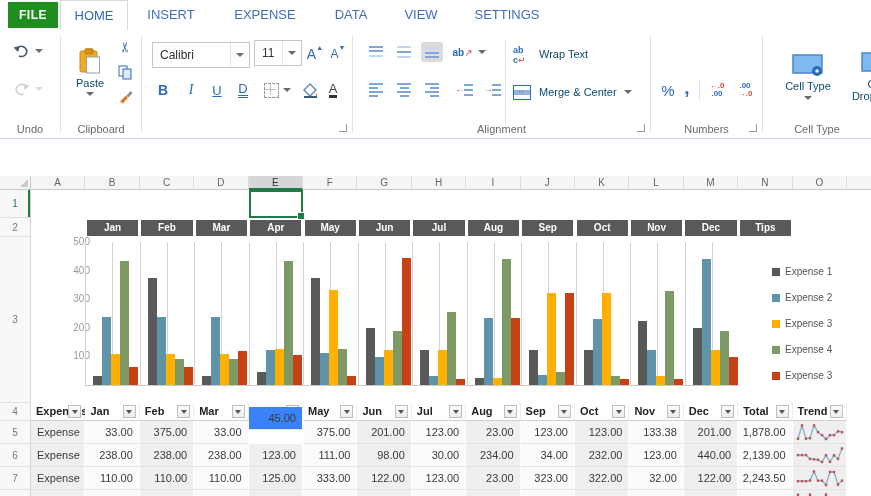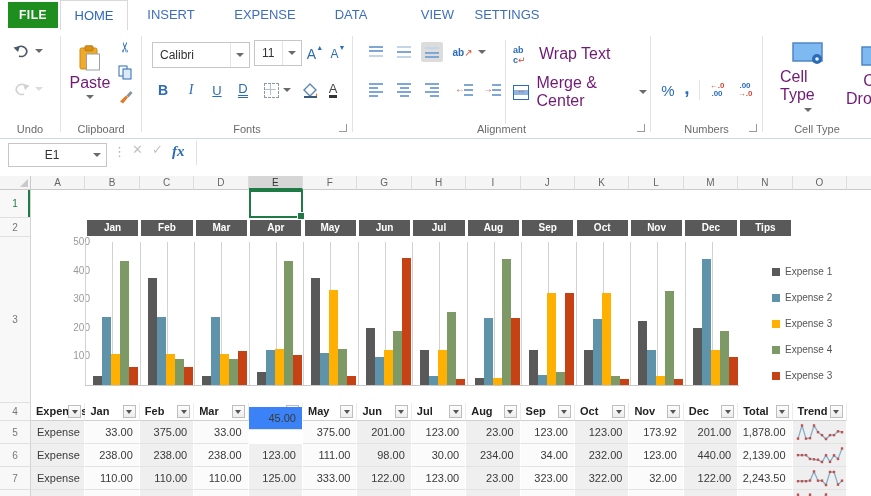--- a/index.html
+++ b/index.html
@@ -20,21 +20,21 @@
   .rbtn{position:absolute;display:flex;align-items:center;justify-content:center;cursor:pointer;}
   .carr{display:inline-block;width:0;height:0;border-left:4px solid transparent;border-right:4px solid transparent;border-top:4px solid #6a6a6a;}
   .combo{position:absolute;border:1px solid #c6c6c6;background:#fff;display:flex;align-items:center;font-size:12px;color:#333;cursor:pointer;}
   .combo .ctext{flex:1;padding-left:7px;}
   .combo .cbtn{width:18px;align-self:stretch;display:flex;align-items:center;justify-content:center;border-left:1px solid #e4e4e4;}
   .blue{color:#2b6cb8;}
   .icon-lines{position:relative;width:14px;height:12px;display:inline-block;}
   .iconbtn{width:22px;height:20px;display:flex;align-items:center;justify-content:center;border-radius:2px;cursor:pointer;}
   .iconbtn.active{background:#dcdcdc;}
   .red{color:#d14836;}
-  .biglbl{font-size:16px;color:#701a75;}
+  .biglbl{font-size:11px;color:#0c4a6e;}
   
   #fbar{position:absolute;left:0;top:139px;width:871px;height:30px;background:#fff;display:flex;align-items:center;}
   #namebox{position:absolute;left:8px;top:4px;width:97px;height:22px;}
   #fdots{position:absolute;left:113px;top:5px;color:#b5b5b5;font-size:13px;letter-spacing:0;}
   .fbtn{position:absolute;top:3px;font-size:13px;color:#c3c3c3;cursor:pointer;}
   #fxbtn{font-family:"Liberation Serif","DejaVu Serif",serif;font-style:italic;font-weight:bold;font-size:15px;color:#2b6cb8;}
   #finput{position:absolute;left:196px;top:2px;width:668px;height:24px;border:none;border-left:1px solid #e0e0e0;outline:none;
           font-size:12px;padding:0 6px;background:#fff;}
   
   #sheet{position:absolute;left:0;top:176px;width:871px;height:320px;background:#fff;}
@@ -75,21 +75,21 @@
 
 <div id="app">
 
   <div id="tabbar">
     <div id="filebtn">FILE</div>
     <div id="tabs-holder">
         <div class="tab active" style="left: 60px; width: 66px;">HOME</div>
         <div class="tab" style="left: 130px; width: 82px;">INSERT</div>
         <div class="tab" style="left: 216px; width: 98px;">EXPENSE</div>
         <div class="tab" style="left: 318px; width: 66px;">DATA</div>
-        <div class="tab" style="left: 388px; width: 66px; text-align: right;">VIEW</div>
+        <div class="tab" style="left: 388px; width: 66px;">VIEW</div>
         <div class="tab" style="left: 458px; width: 98px;">SETTINGS</div>
       </div>
   </div>
 
   <div id="ribbon">
 
     <div class="grp" style="left:0;width:60px;">
       <div class="rbtn" style="left:8px;top:10px;width:40px;height:22px;">
         <svg width="17" height="14" viewBox="0 0 17 14">
           <path d="M3.5,5 A5.5,5 0 1 1 6,12" fill="none" stroke="#4a5a6a" stroke-width="1.7"></path>
@@ -180,21 +180,20 @@
       <div class="rbtn" style="left:158px;top:50px;width:20px;height:20px;">
         <svg width="15" height="15" viewBox="0 0 15 15">
           <path d="M7,1 L13,7 L7,13 L1,7 Z" fill="none" stroke="#5a87b5" stroke-width="1.4"></path>
           <path d="M13.5,10 q1.5,2.5 0,3.2 q-1.5,-0.7 0,-3.2" fill="#e07a2c"></path>
           <rect x="1" y="13" width="13" height="2" fill="#3b5a78"></rect>
         </svg>
       </div>
       <div class="rbtn" style="left:182px;top:50px;width:18px;height:20px;">
         <span style="font-size:13px;color:#444;border-bottom:3px solid #333;line-height:13px;">A</span>
       </div>
-      <div class="glabel">Fonts</div>
       <div class="expd"></div>
     </div>
     <div class="gsep" style="left:352px;"></div>
 
     <div class="grp" style="left:353px;width:297px;">
       <div class="iconbtn" style="position:absolute;left:12px;top:12px;">
         <span class="icon-lines" style="background:linear-gradient(#7fa7d6,#7fa7d6) 0 0/14px 2px no-repeat,linear-gradient(#7fa7d6,#7fa7d6) 0 4px/14px 2px no-repeat,linear-gradient(#c3d5ea,#c3d5ea) 0 9px/14px 2px no-repeat;"></span>
       </div>
       <div class="iconbtn" style="position:absolute;left:40px;top:12px;">
         <span class="icon-lines" style="background:linear-gradient(#c3d5ea,#c3d5ea) 0 0/14px 2px no-repeat,linear-gradient(#7fa7d6,#7fa7d6) 0 5px/14px 2px no-repeat,linear-gradient(#c3d5ea,#c3d5ea) 0 10px/14px 2px no-repeat;"></span>
@@ -280,33 +279,20 @@
       <div class="rbtn" style="left:83px;top:6px;width:62px;height:80px;flex-direction:column;">
         <svg width="34" height="24" viewBox="0 0 34 24">
           <rect x="2" y="2" width="29" height="18" fill="#7eb9f2" stroke="#4e86c6" stroke-width="1.5"></rect>
         </svg>
         <span class="biglbl" style="margin-top:3px;text-align:center;width:62px;">Cell Dropdown</span>
       </div>
       <div class="glabel">Cell Type</div>
     </div>
   </div>
 
-  <div id="fbar">
-    <div class="combo" id="namebox">
-      <span class="ctext" style="text-align:center;">E1</span>
-      <span class="cbtn" style="border-left:none;">
-          <span class="carr"></span>
-        </span>
-    </div>
-    <span id="fdots">⋮</span>
-    <span class="fbtn" style="left:132px;">✕</span>
-    <span class="fbtn" style="left:152px;">✓</span>
-    <span class="fbtn" id="fxbtn" style="left:172px;top:4px;">fx</span>
-    <input id="finput" value="" style="">
-  </div>
 
   <div id="sheet">
     <div id="cornercell"></div>
     <div id="colheads">
         <div class="colh" style="left: 31px; width: 54.4px;">A</div>
         <div class="colh" style="left: 85.4px; width: 54.4px;">B</div>
         <div class="colh" style="left: 139.8px; width: 54.4px;">C</div>
         <div class="colh" style="left: 194.2px; width: 54.4px;">D</div>
         <div class="colh sel" style="left: 248.6px; width: 54.4px;">E</div>
         <div class="colh" style="left: 303px; width: 54.4px;">F</div>
@@ -511,21 +497,21 @@
       <div class="tcell tnum" style="left: 85.4px; top: 421px; width: 54.4px; height: 23px; background: rgb(251, 251, 251);">33.00</div>
       <div class="tcell tnum" style="left: 139.8px; top: 421px; width: 54.4px; height: 23px; background: rgb(239, 239, 239);">375.00</div>
       <div class="tcell tnum" style="left: 194.2px; top: 421px; width: 54.4px; height: 23px; background: rgb(251, 251, 251);">33.00</div>
       <div class="tcell tnum" style="left: 248.6px; top: 407px; width: 54.4px; height: 23px; background: #3b82f6;">45.00</div>
       <div class="tcell tnum" style="left: 303px; top: 421px; width: 54.4px; height: 23px; background: rgb(251, 251, 251);">375.00</div>
       <div class="tcell tnum" style="left: 357.4px; top: 421px; width: 54.4px; height: 23px; background: rgb(239, 239, 239);">201.00</div>
       <div class="tcell tnum" style="left: 411.8px; top: 421px; width: 54.4px; height: 23px; background: rgb(251, 251, 251);">123.00</div>
       <div class="tcell tnum" style="left: 466.2px; top: 421px; width: 54.4px; height: 23px; background: rgb(239, 239, 239);">23.00</div>
       <div class="tcell tnum" style="left: 520.6px; top: 421px; width: 54.4px; height: 23px; background: rgb(251, 251, 251);">123.00</div>
       <div class="tcell tnum" style="left: 575px; top: 421px; width: 54.4px; height: 23px; background: rgb(239, 239, 239);">123.00</div>
-      <div class="tcell tnum" style="left: 629.4px; top: 421px; width: 54.4px; height: 23px; background: rgb(251, 251, 251);">173.92</div>
+      <div class="tcell tnum" style="left: 629.4px; top: 421px; width: 54.4px; height: 23px; background: rgb(251, 251, 251);">133.38</div>
       <div class="tcell tnum" style="left: 683.8px; top: 421px; width: 54.4px; height: 23px; background: rgb(239, 239, 239);">201.00</div>
       <div class="tcell tnum" style="left: 738.2px; top: 421px; width: 54.4px; height: 23px; background: rgb(251, 251, 251);">1,878.00</div>
       <div class="tcell" style="left: 792.6px; top: 421px; width: 54.4px; height: 23px; background: rgb(239, 239, 239);">
         <svg width="50" height="19" style="position: absolute; left: 2px; top: 2px;">
           <polyline points="3,15.616477272727272 7,2.5 11,15.616477272727272 15,15.15625 19,2.5 23,9.173295454545453 27,12.164772727272727 31,16 35,12.164772727272727 39,12.164772727272727 43,8.329545454545453 47,9.173295454545453" fill="none" stroke="#85aecb" stroke-width="1.3"></polyline>
           <rect x="1.8" y="14.416477272727272" width="2.4" height="2.4" fill="#c0504d"></rect>
           <rect x="5.8" y="1.3" width="2.4" height="2.4" fill="#c0504d"></rect>
           <rect x="9.8" y="14.416477272727272" width="2.4" height="2.4" fill="#c0504d"></rect>
           <rect x="13.8" y="13.95625" width="2.4" height="2.4" fill="#c0504d"></rect>
           <rect x="17.8" y="1.3" width="2.4" height="2.4" fill="#c0504d"></rect>

